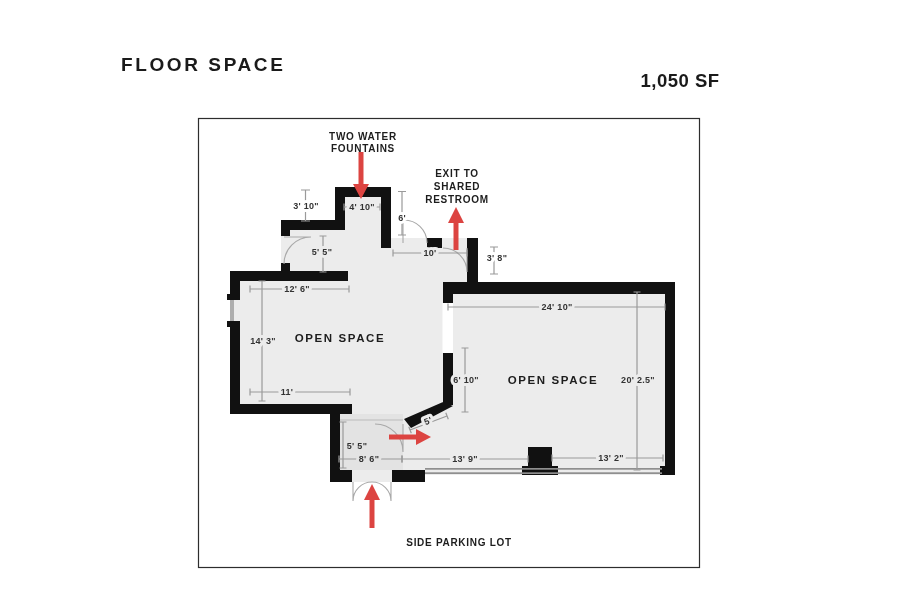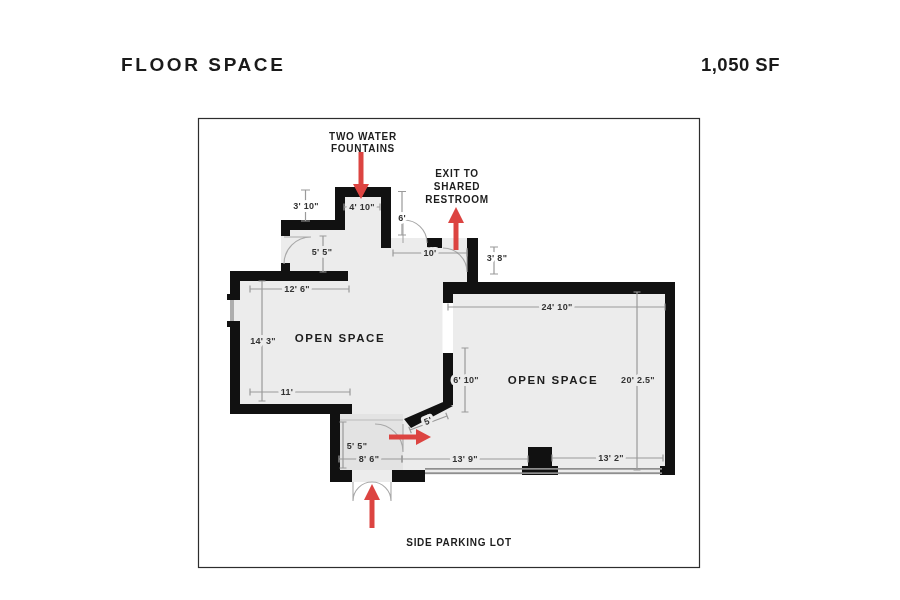--- a/index.html
+++ b/index.html
@@ -1,20 +1,20 @@
 <!DOCTYPE html>
 <html style="--wall: #111111; --floor: #ececec; --vestibule: #e3e3e3; --dimension: #9a9a9a; --arrow: #dc4441; --text: #1a1a1a; --frame: #2d2d2d;"><head>
 <meta charset="utf-8">
 <style>
   html,body{margin:0;padding:0;background:#fff;}
   .page{position:relative;width:900px;height:600px;background:#fff;overflow:hidden;
         font-family:"Liberation Sans",sans-serif;}
   .title{position:absolute;left:121px;top:54px;font-size:19px;font-weight:700;
          letter-spacing:2.6px;color:var(--text,#222);}
-  .area{position:absolute;right:120px;top:54px;width:200px;text-align:right;
+  .area{position:absolute;right:120px;top:70px;width:200px;text-align:center;
         font-size:18.5px;font-weight:700;letter-spacing:.5px;color:var(--text,#222);}
   svg{position:absolute;left:0;top:0;}
   .frame{fill:none;stroke:var(--frame,#2d2d2d);stroke-width:1.2;}
   .floor{fill:var(--floor,#ececec);}
   .vest{fill:var(--vestibule,#e3e3e3);}
   .wall{fill:var(--wall,#111);}
   .opening{fill:#ffffff;}
   .winline{fill:#aeaeae;}
   .dblline{fill:#8f8f8f;}
   .thinline{fill:#c2c2c2;}

